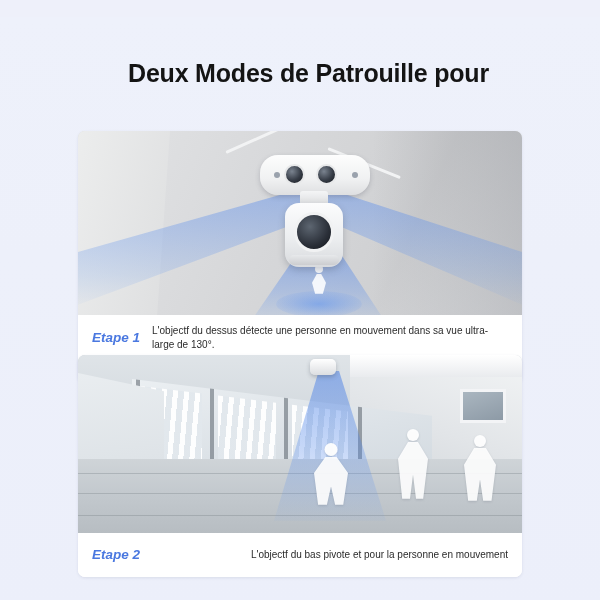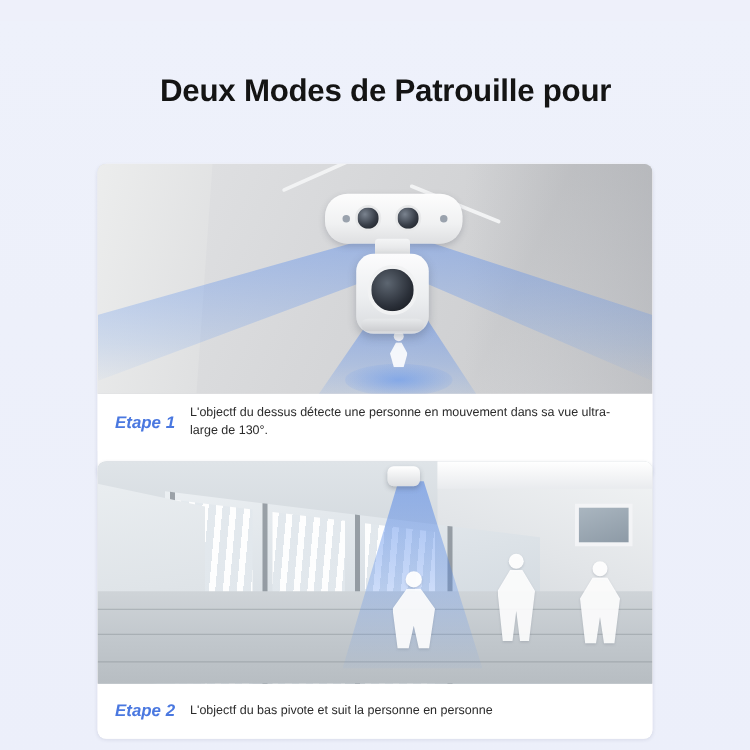--- a/index.html
+++ b/index.html
@@ -37,21 +37,21 @@
   .card {
     position: absolute;
     left: 78px;
     width: 444px;
     background: #ffffff;
     border-radius: 7px;
     overflow: hidden;
     box-shadow: 0 1px 3px rgba(40,50,90,0.10);
   }
   .card-1 { top: 114px; height: 252px; }
-  .card-2 { top: 352px; height: 222px; }
+  .card-2 { top: 338px; height: 222px; text-align: right; }
 
   .photo {
     position: relative;
     width: 100%;
     overflow: hidden;
   }
   .photo-1 { height: 184px; background: #d7d8da; }
   .photo-2 { height: 178px; background: #c9cfd4; }
 
   .caption {
@@ -435,17 +435,17 @@
         <div class="body"></div>
       </div>
       <div class="fig fig-c">
         <div class="head"></div>
         <div class="body"></div>
       </div>
     </div>
 
     <div class="caption caption-2">
       <span class="step-label">Etape 2</span>
-      <span class="caption-text">L'objectf du bas pivote et suit la personne en personne</span>
+      <span class="caption-text">L'objectf du bas pivote et pour la personne en mouvement</span>
     </div>
   </div>
 
 </div>
 
 </body></html>

